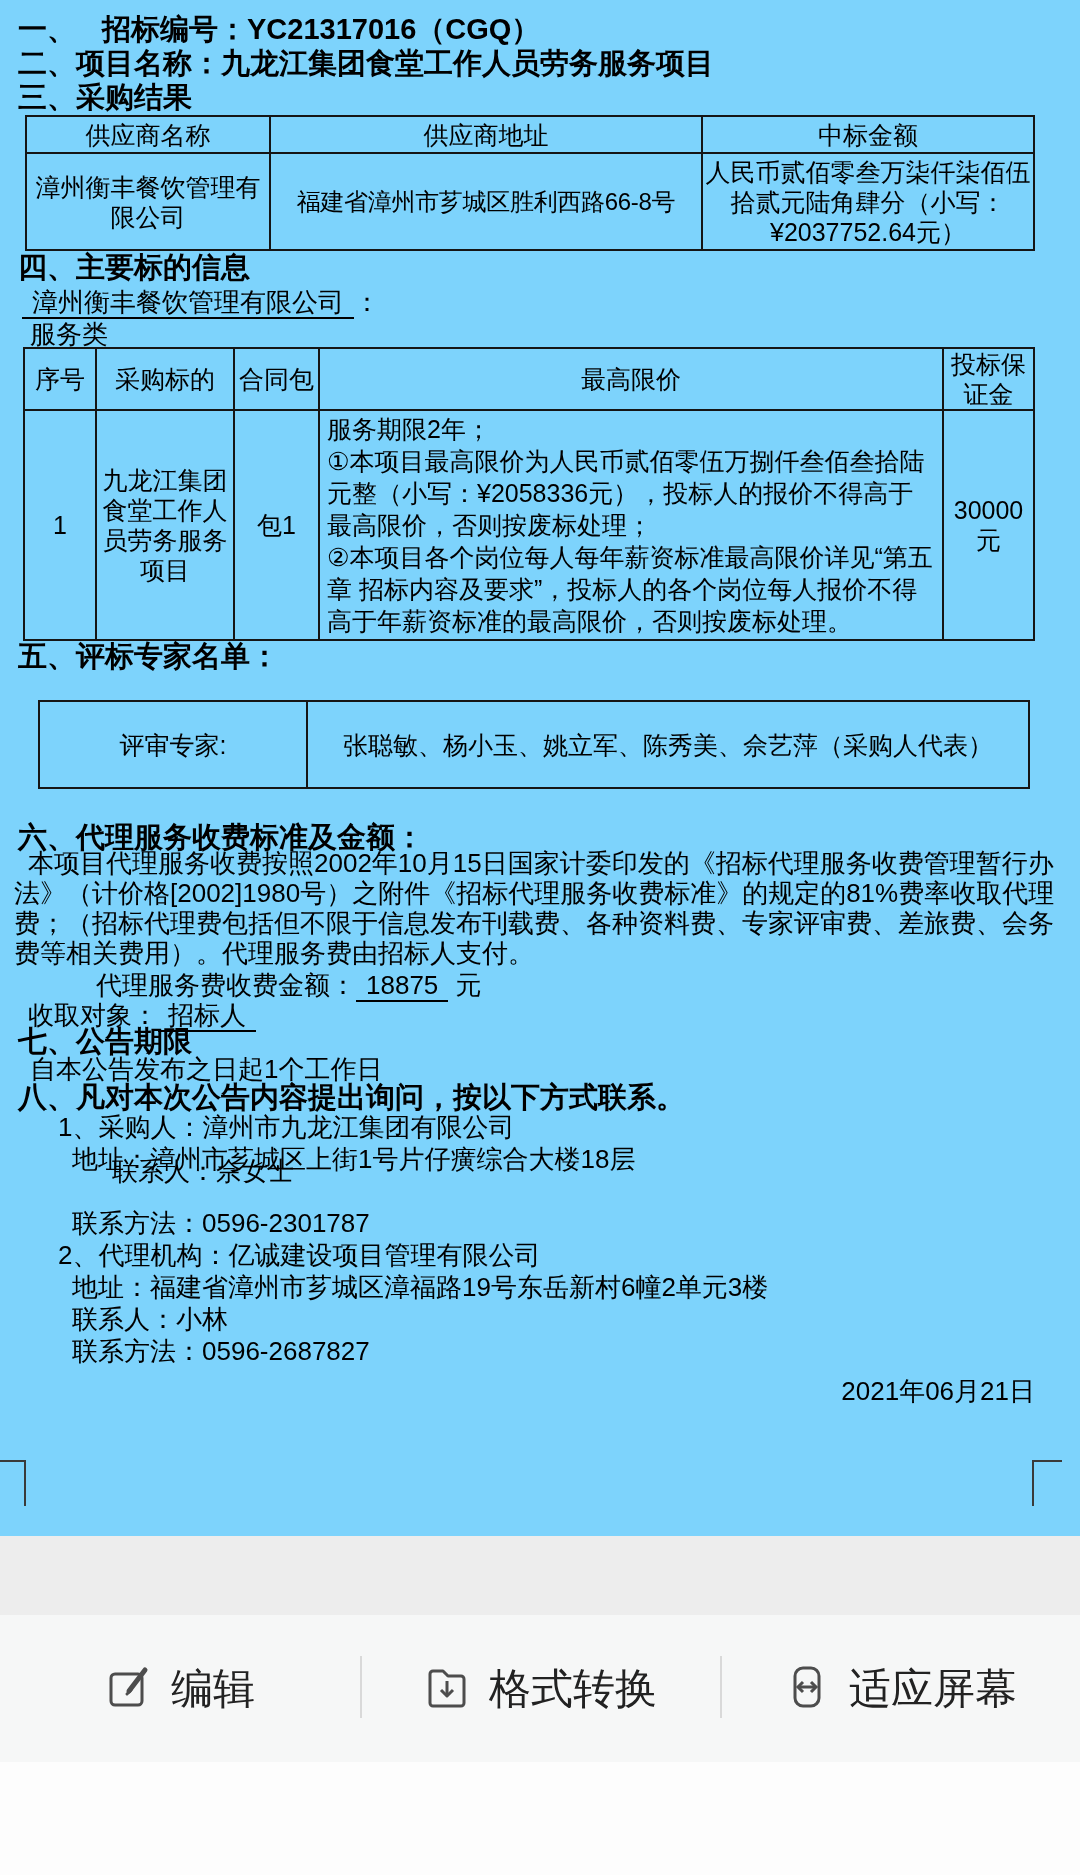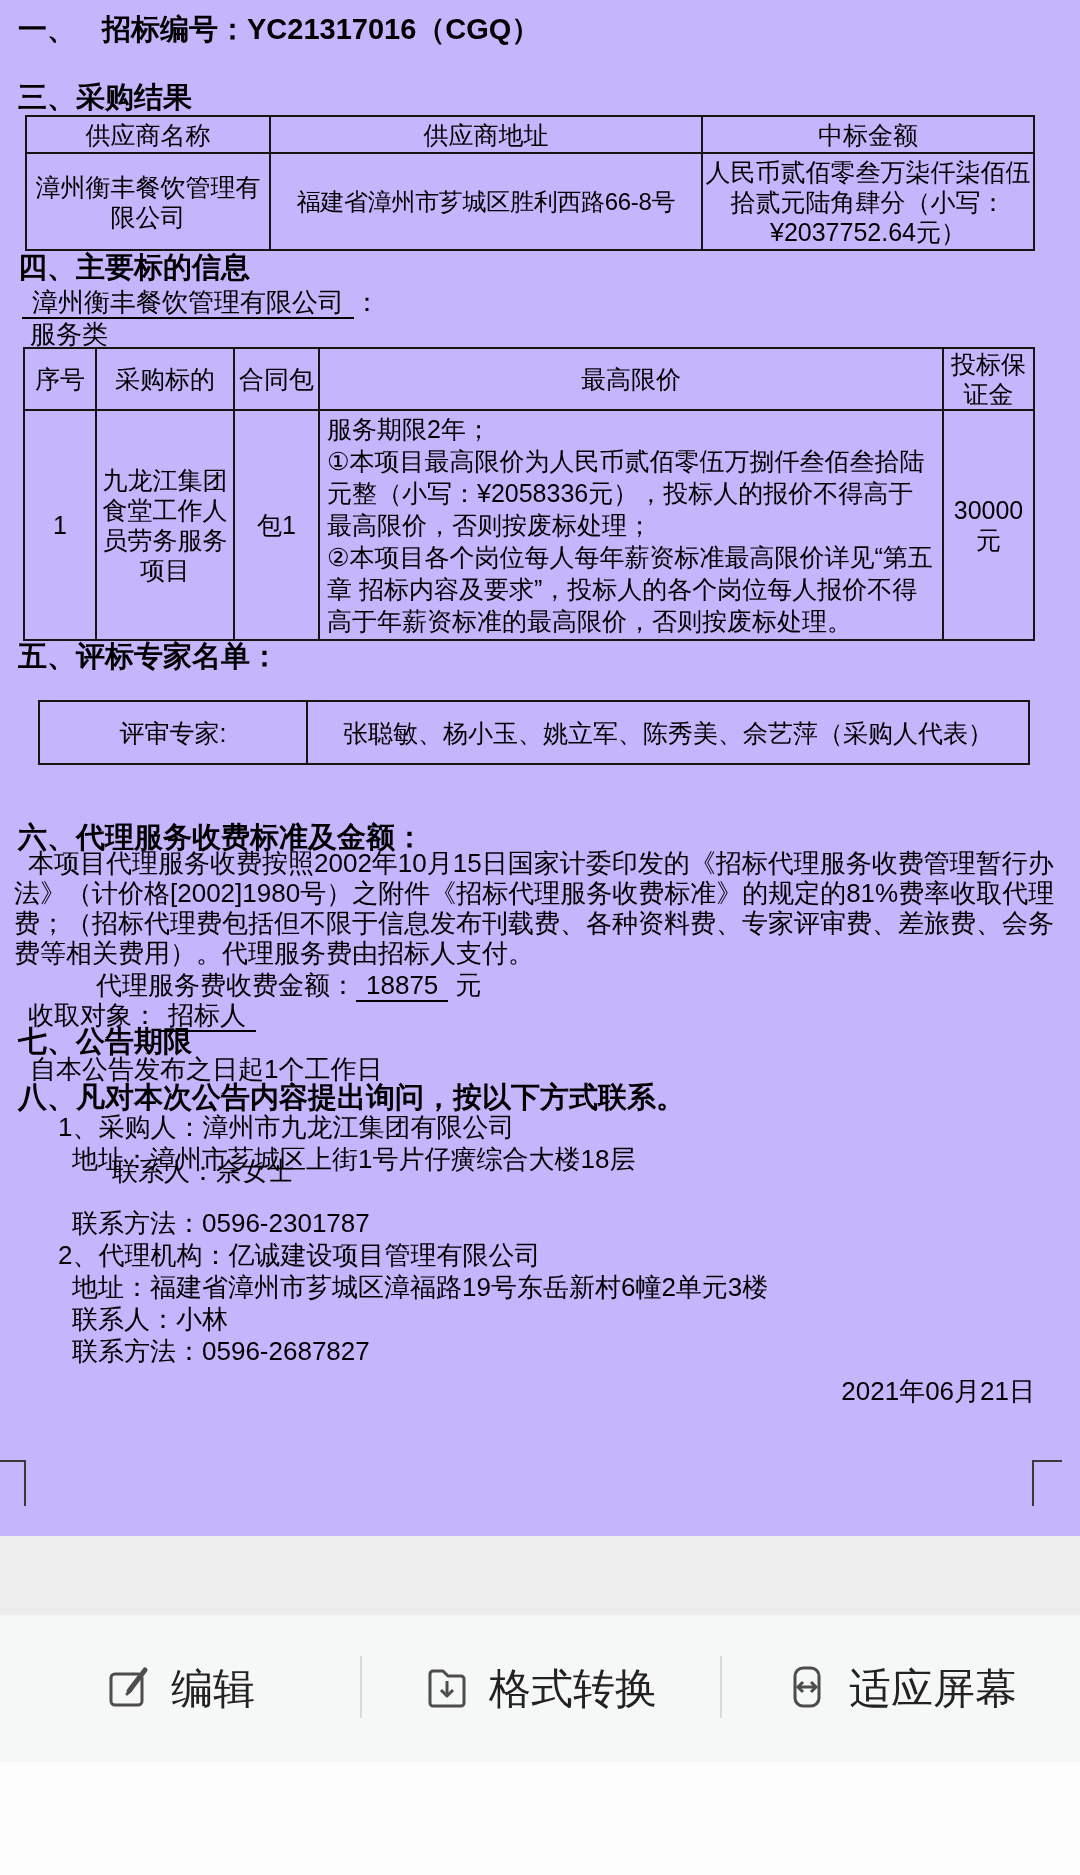--- a/index.html
+++ b/index.html
@@ -1,16 +1,16 @@
 <!DOCTYPE html>
 <html><head>
 <meta charset="utf-8">
 <style>
   html,body{margin:0;padding:0;background:#ffffff;}
-  .screen{position:relative;width:1080px;height:1875px;background:#c4b5fd;overflow:hidden;
+  .screen{position:relative;width:1080px;height:1875px;background:#7dd3fc;overflow:hidden;
           font-family:"Liberation Sans","DejaVu Sans",sans-serif;color:#000;}
   .t{position:absolute;font-size:26px;line-height:31px;white-space:nowrap;}
   .h{font-weight:bold;font-size:29px;}
   .wrap{white-space:normal;}
   .ul{border-bottom:2px solid #000;padding:0 10px;}
   
   table{position:absolute;border-collapse:collapse;table-layout:fixed;}
   td{border:2px solid #151515;text-align:center;vertical-align:middle;font-size:25px;
      line-height:30px;padding:0;overflow:hidden;}
   .limit-cell{text-align:left;padding:2px 7px;line-height:32px;}
@@ -28,20 +28,21 @@
   .navbar{position:absolute;left:0;top:1762px;width:1080px;height:113px;background:#fdfdfd;}
 </style>
 </head>
 <body>
 
 <div class="screen">
 
   <div class="t h" style="top:14px;left:18px;">
     <span style="margin-right:26px;">一、</span><span>招标编号：YC21317016（CGQ）</span>
   </div>
+  <div class="t h" style="top:48px;left:18px;">二、项目名称：九龙江集团食堂工作人员劳务服务项目</div>
   <div class="t h" style="top:82px;left:18px;">三、采购结果</div>
 
   <table style="top:115px;left:25px;width:1008px;">
     <colgroup>
         <col style="width:244px">
         <col style="width:432px">
         <col style="width:332px">
       </colgroup>
     <tbody>
         <tr style="height:37px;padding-left:44px;">
@@ -94,21 +95,21 @@
     </table>
 
   <div class="t h" style="top:641px;left:18px;">五、评标专家名单：</div>
 
   <table style="top:700px;left:38px;width:990px;">
     <colgroup>
         <col style="width:268px">
         <col style="width:722px">
       </colgroup>
     <tbody>
-        <tr style="height:63px;">
+        <tr style="height:87px;">
       <td>评审专家:</td>
       <td>张聪敏、杨小玉、姚立军、陈秀美、佘艺萍（采购人代表）</td>
     </tr>
   </tbody>
     </table>
 
   <div class="t h" style="top:822px;left:18px;">六、代理服务收费标准及金额：</div>
   <div class="t wrap" style="top:848px;left:14px;width:1052px;line-height:30px;text-indent:14px;">本项目代理服务收费按照2002年10月15日国家计委印发的《招标代理服务收费管理暂行办法》（计价格[2002]1980号）之附件《招标代理服务收费标准》的规定的81%费率收取代理费；（招标代理费包括但不限于信息发布刊载费、各种资料费、专家评审费、差旅费、会务费等相关费用）。代理服务费由招标人支付。</div>
   <div class="t" style="top:970px;left:96px;">
     <span>代理服务费收费金额：</span><span class="ul">18875</span> <span>元</span>

